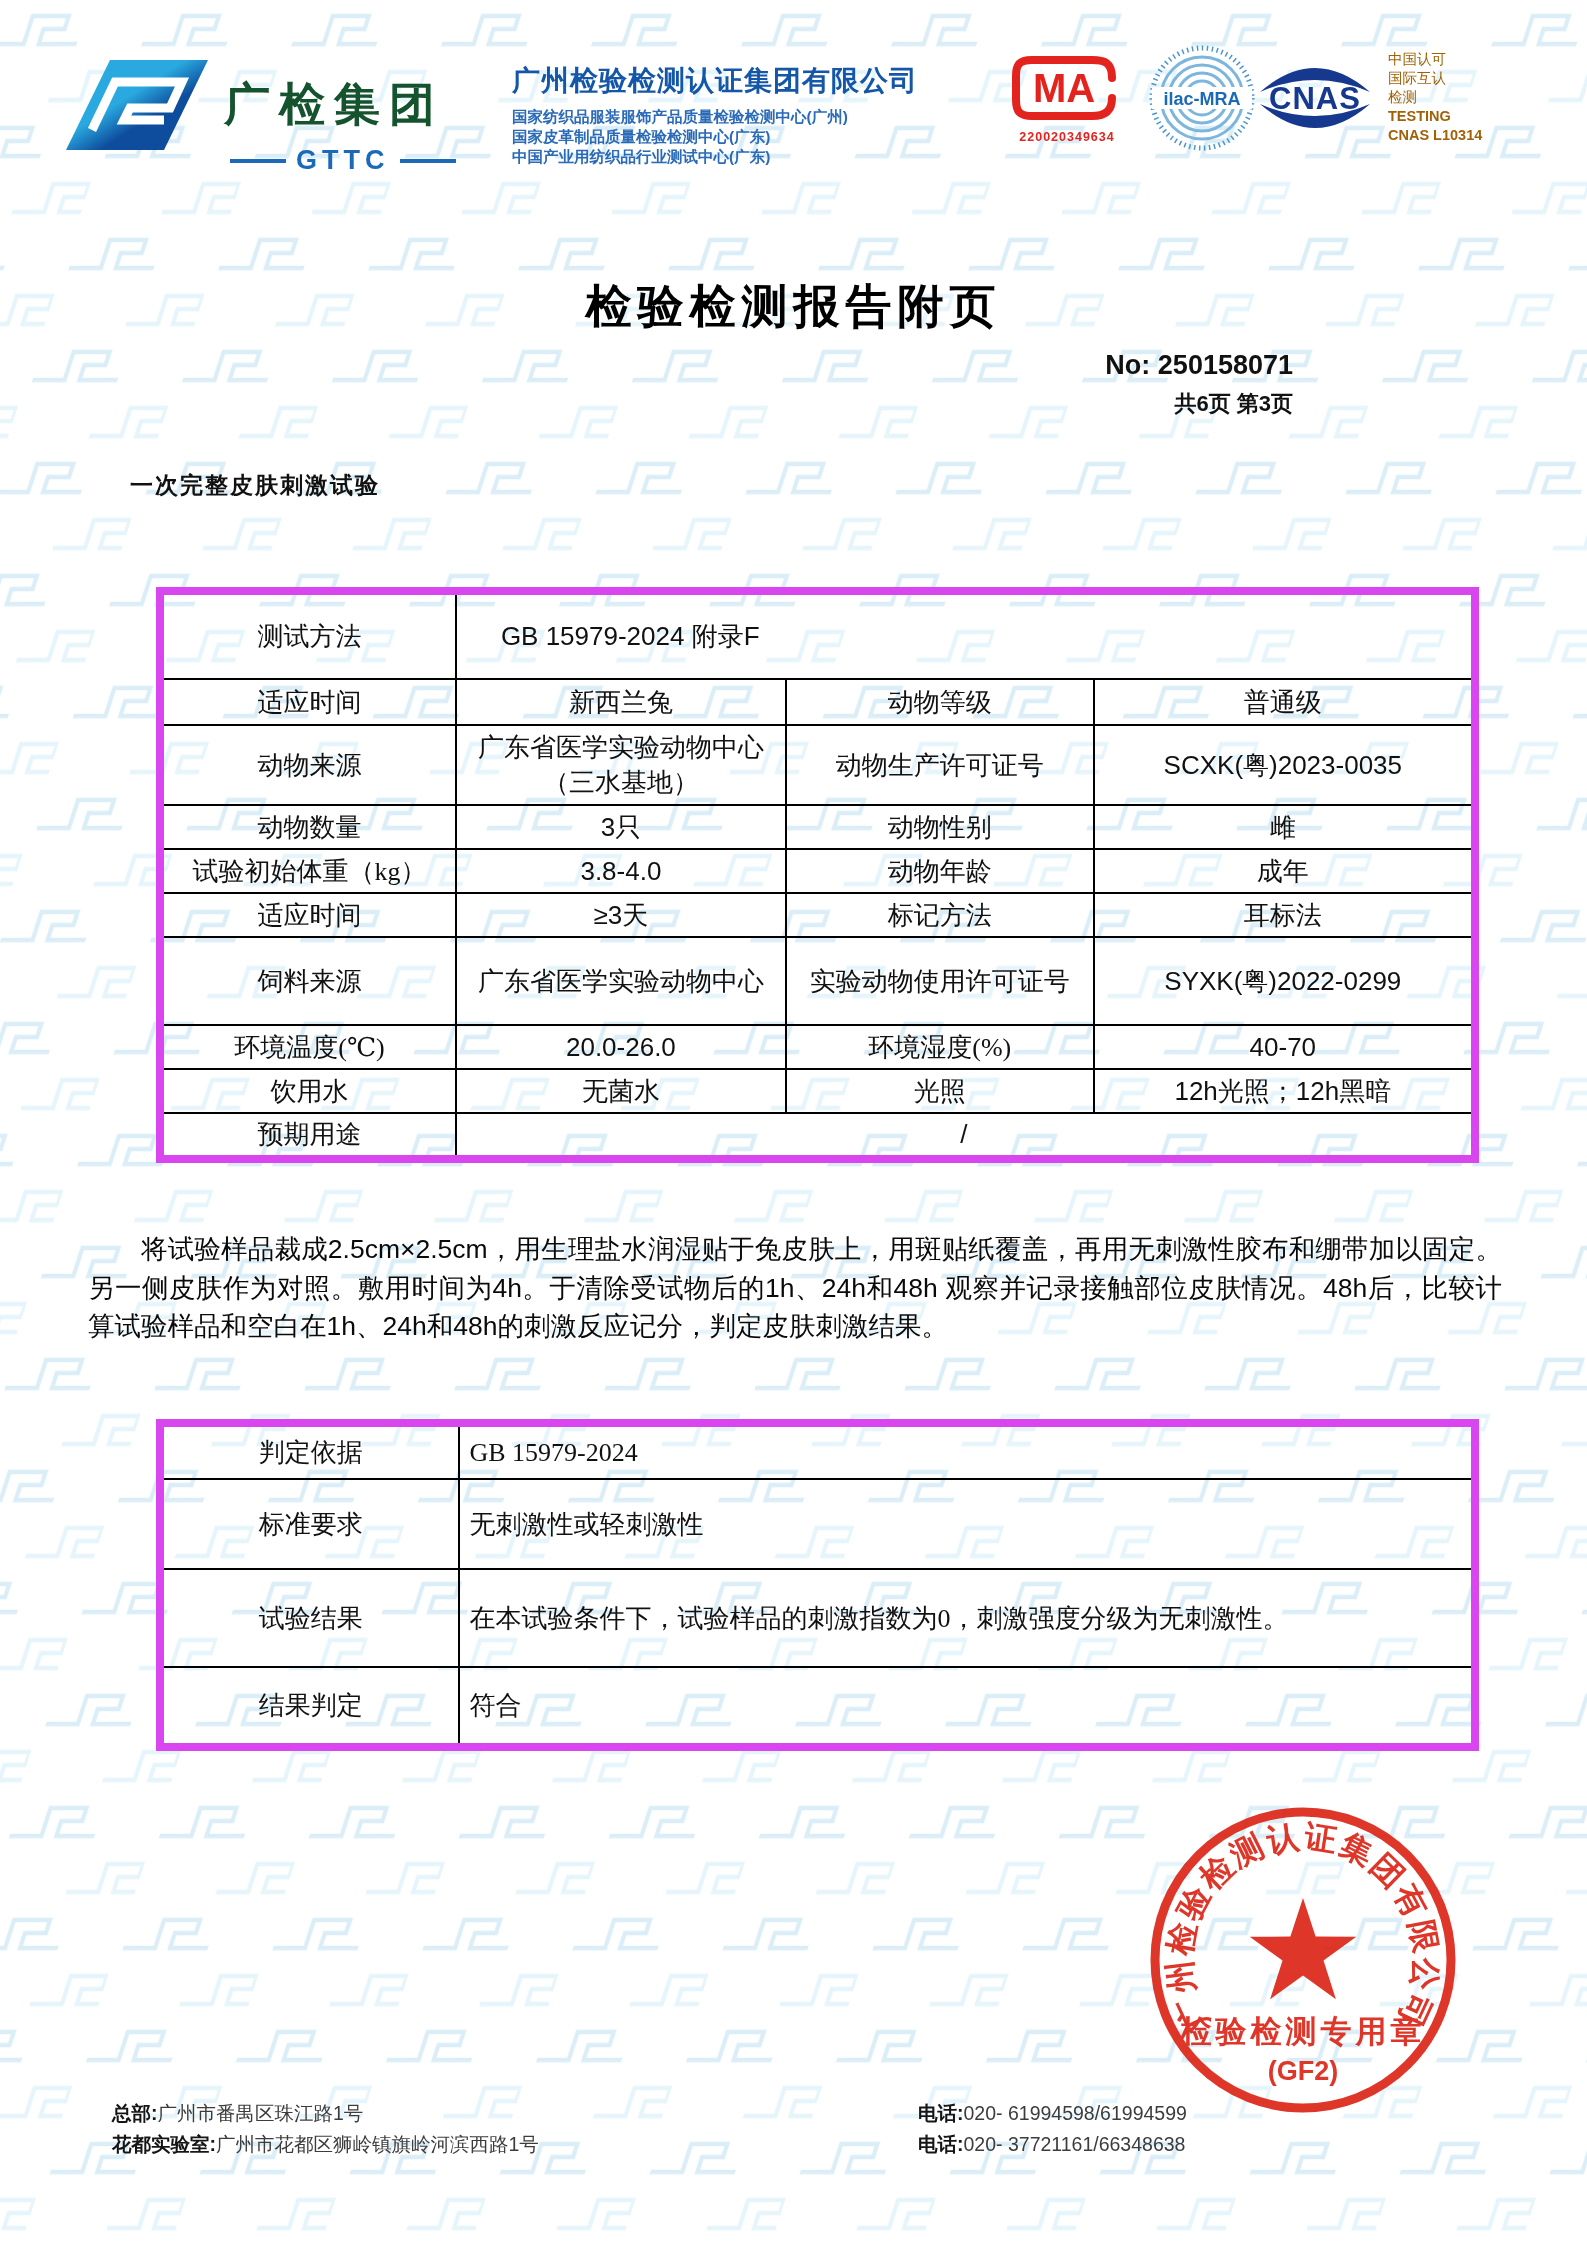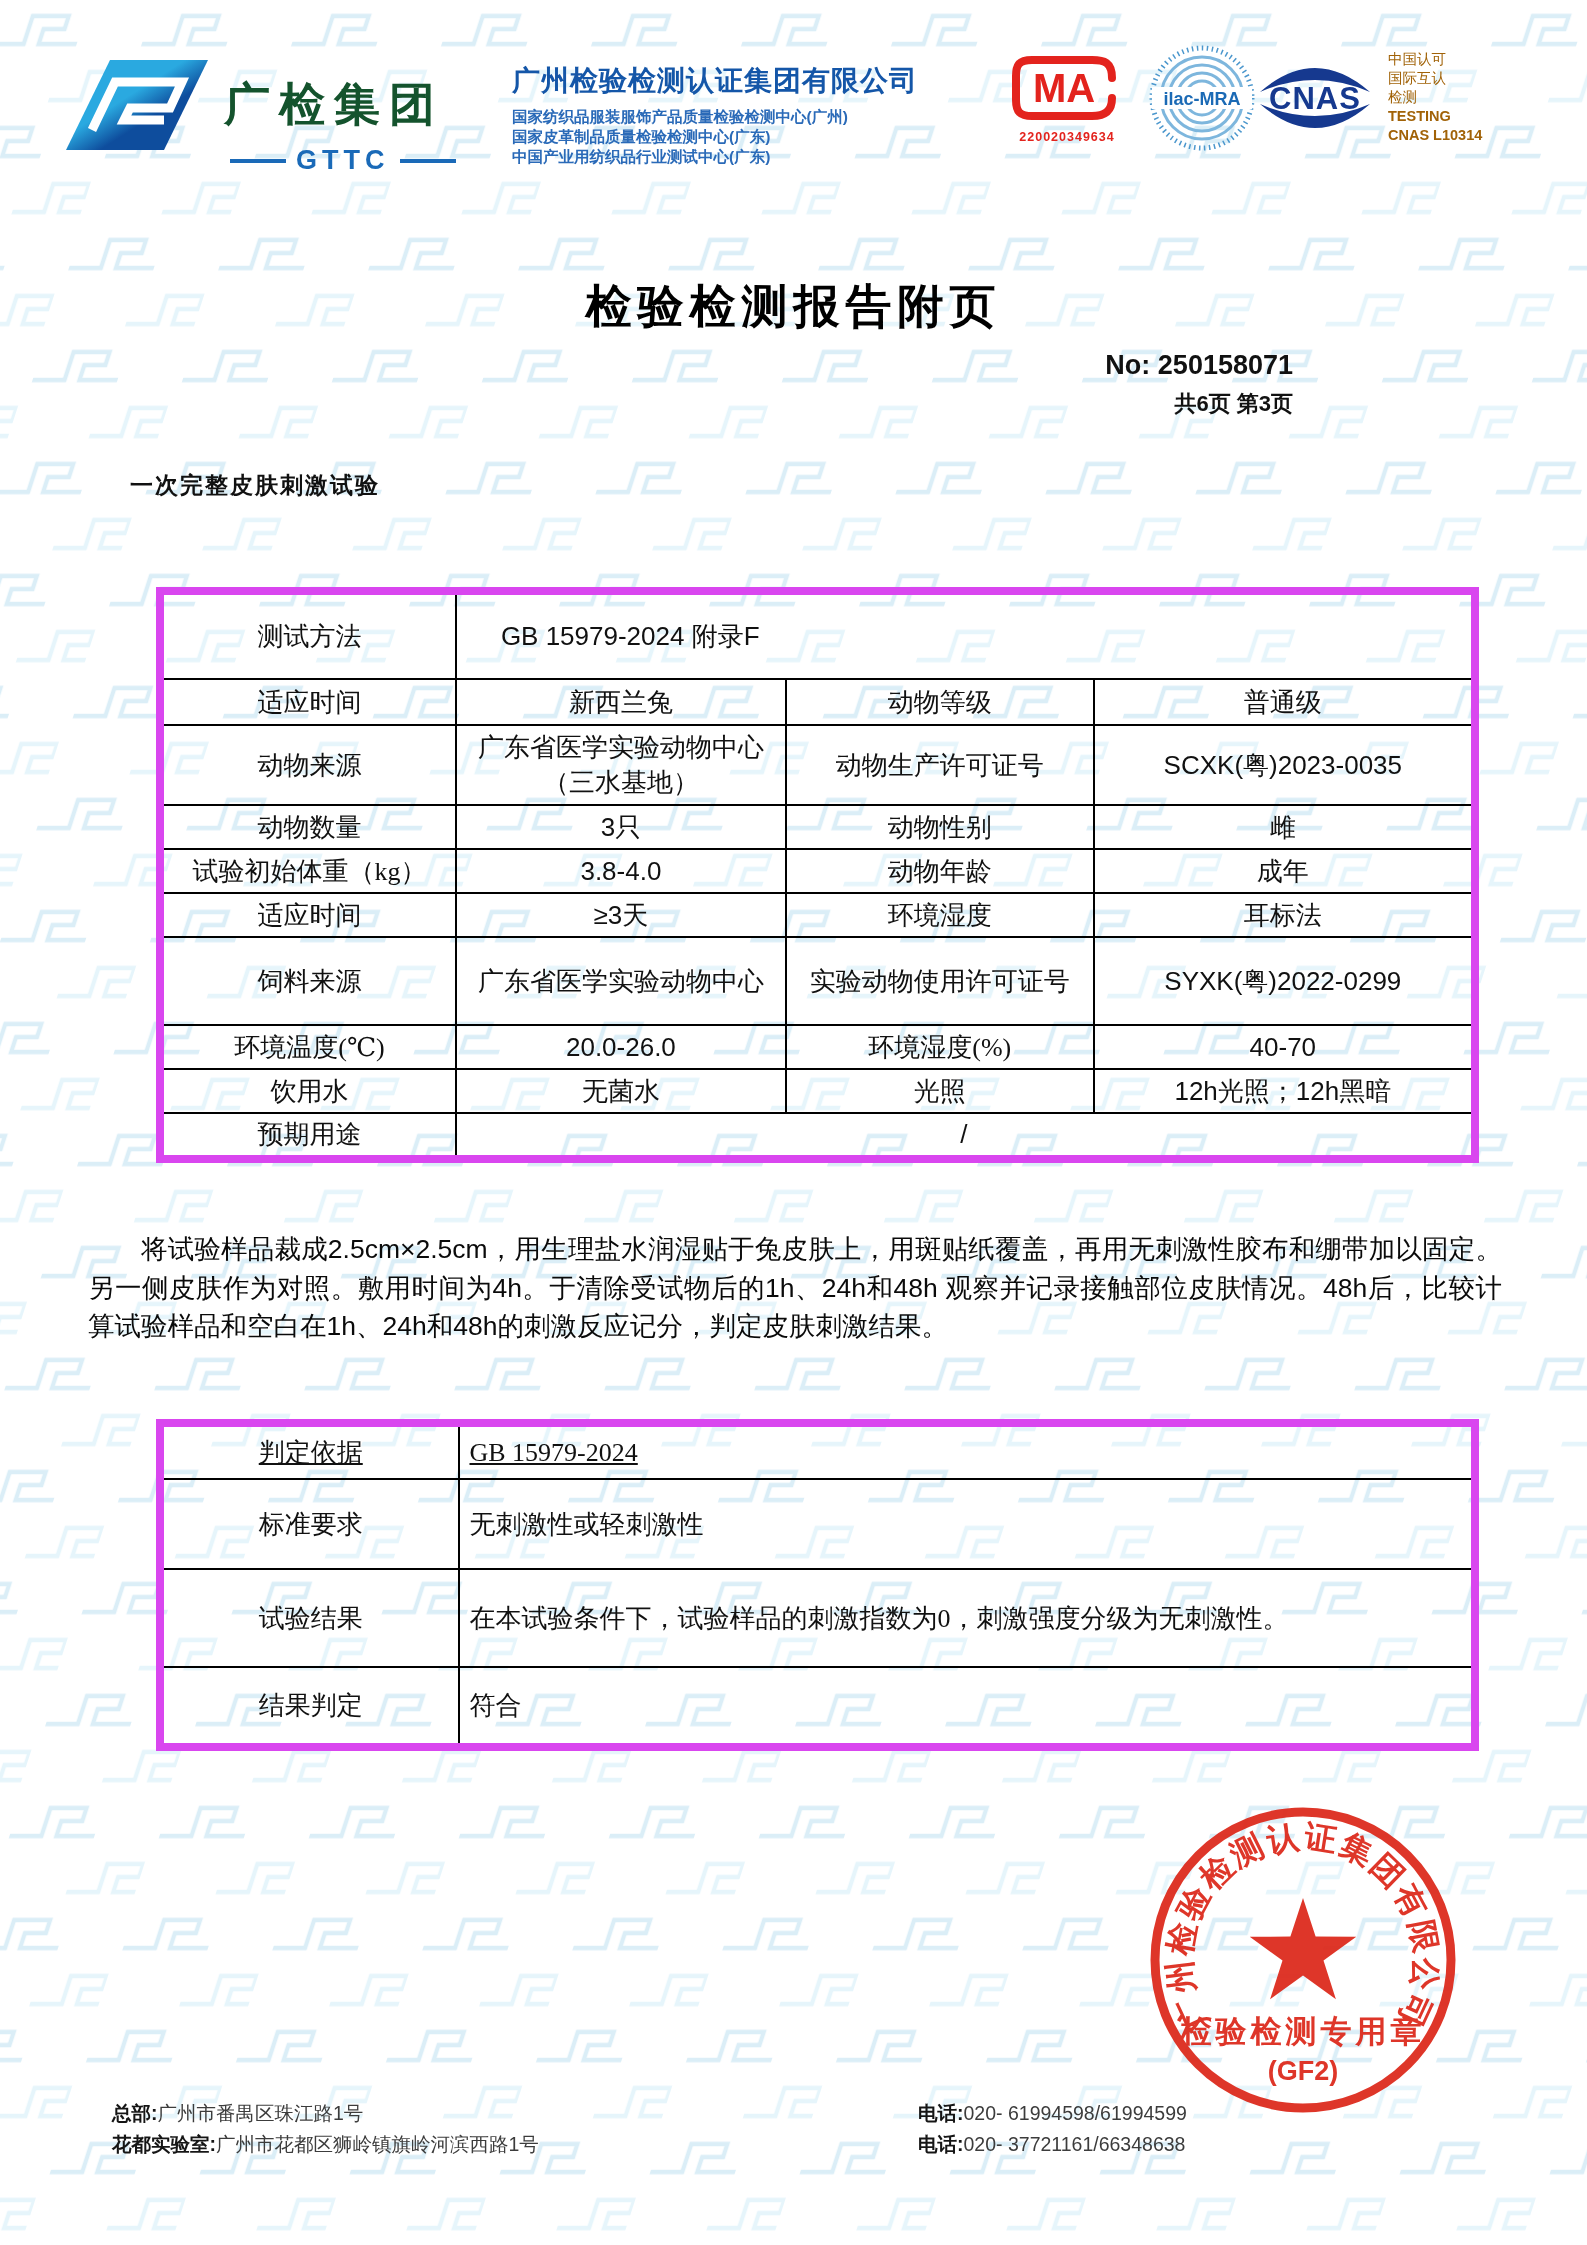--- a/index.html
+++ b/index.html
@@ -43,21 +43,21 @@
   .doc-table td {
     border:2px solid #000; vertical-align:middle; text-align:center;
     font-size:26px; white-space:pre-line; padding:2px 6px;
   }
   .doc-table td.lbl { font-family:"Liberation Serif","DejaVu Serif",serif; }
   .doc-table td.val { font-family:"Liberation Sans","DejaVu Sans",sans-serif; }
   .doc-table td.left-pad { text-align:left; padding-left:44px; }
   .rt td { font-family:"Liberation Serif","DejaVu Serif",serif; }
   .rt td.val2 { text-align:left; padding-left:10px; }
   .h88 { height:88px; } .h80 { height:80px; } .h46 { height:46px; } .h44 { height:44px; }
-  .h72 { height:56px;text-decoration:underline; } .h90 { height:90px; } .h98 { height:98px; } .h78 { height:80px; }
+  .h72 { height:56px; } .h90 { height:90px; } .h98 { height:98px; } .h78 { height:80px; }
 
   
   .summary-heading { width:100%; text-align:center; font-size:24px; font-weight:bold; letter-spacing:4px; }
   .summary-para {
     font-size:26.5px; line-height:38.5px; text-align:justify; text-indent:2em; color:#0a0a0a;
   }
 
   
   .footer-row { position:relative; height:31px; font-size:19.5px; color:#3c3c3c; }
   .f-left { position:absolute; left:0; top:0; white-space:nowrap; }
@@ -181,21 +181,21 @@
     </tr>
     <tr class="h44">
       <td class="lbl">试验初始体重（kg）</td>
       <td class="val">3.8-4.0</td>
       <td class="lbl">动物年龄</td>
       <td class="val">成年</td>
     </tr>
     <tr class="h44">
       <td class="lbl">适应时间</td>
       <td class="val">≥3天</td>
-      <td class="lbl">环境湿度</td>
+      <td class="lbl">标记方法</td>
       <td class="val">耳标法</td>
     </tr>
     <tr class="h88">
       <td class="lbl">饲料来源</td>
       <td class="val">广东省医学实验动物中心</td>
       <td class="lbl">实验动物使用许可证号</td>
       <td class="val">SYXK(粤)2022-0299</td>
     </tr>
     <tr class="h44">
       <td class="lbl">环境温度(℃)</td>

